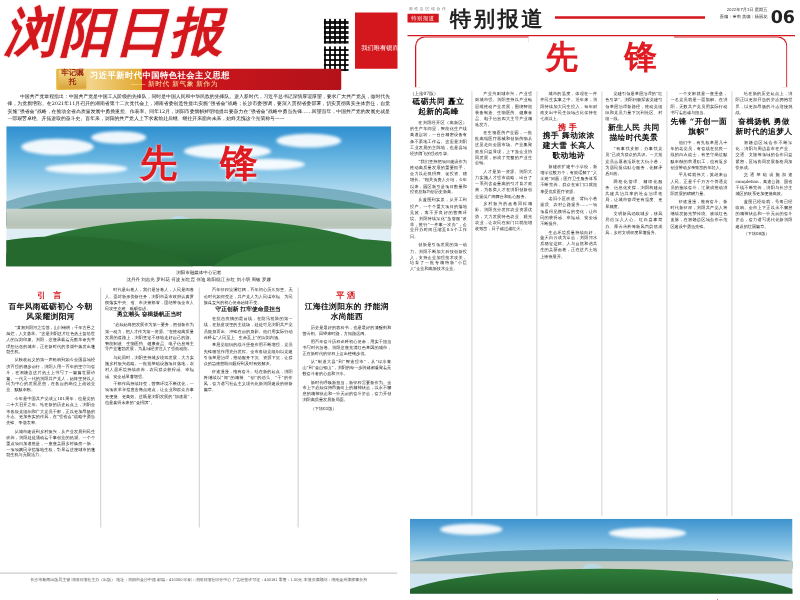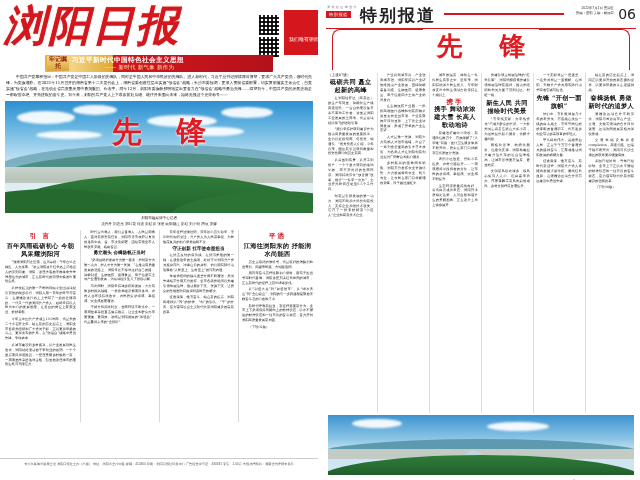--- a/index.html
+++ b/index.html
@@ -97,21 +97,21 @@
 
   
   .rhead{position:relative;height:26px;border-bottom:1.5px solid #d3171d;margin:2px 4px 0;}
   .rh-badge{position:absolute;left:0;top:9px;background:#d3171d;color:#fff;font-size:4.2px;
      padding:1px 3px;letter-spacing:.5px;}
   .rh-small{position:absolute;left:1px;top:3px;font-size:3px;color:#777;letter-spacing:.3px;}
   .rh-title{position:absolute;left:34px;top:2px;font-size:17px;font-weight:bold;color:#222;
      letter-spacing:2px;font-family:"DejaVu Serif",serif;}
   .rh-rule{position:absolute;left:118px;top:11px;right:72px;height:1.5px;background:#d3171d;}
   .rh-date{position:absolute;right:22px;top:4px;font-size:3.4px;color:#333;text-align:right;line-height:4.6px;}
-  .rh-page{position:absolute;right:0px;top:4px;font-size:14px;font-weight:normal;color:#222;
+  .rh-page{position:absolute;right:0px;top:4px;font-size:14px;font-weight:bold;color:#222;
      font-family:"DejaVu Sans",sans-serif;}
 
   .rtitle-wrap{position:relative;height:44px;margin:0 6px;}
   .rtitle{position:absolute;left:0;width:100%;top:2px;text-align:center;color:#e01b22;
     font-family:"DejaVu Serif",serif;font-weight:bold;font-size:26px;letter-spacing:14px;
     text-indent:14px;line-height:30px;}
   .rbracket-l{position:absolute;left:4px;top:0px;width:90px;height:40px;
     border-left:1.4px solid #d3171d;border-top:1.4px solid #d3171d;border-radius:8px 0 0 0;}
   .rbracket-r{position:absolute;right:4px;top:0px;width:90px;height:40px;
     border-right:1.4px solid #d3171d;border-top:1.4px solid #d3171d;border-radius:0 8px 0 0;}

